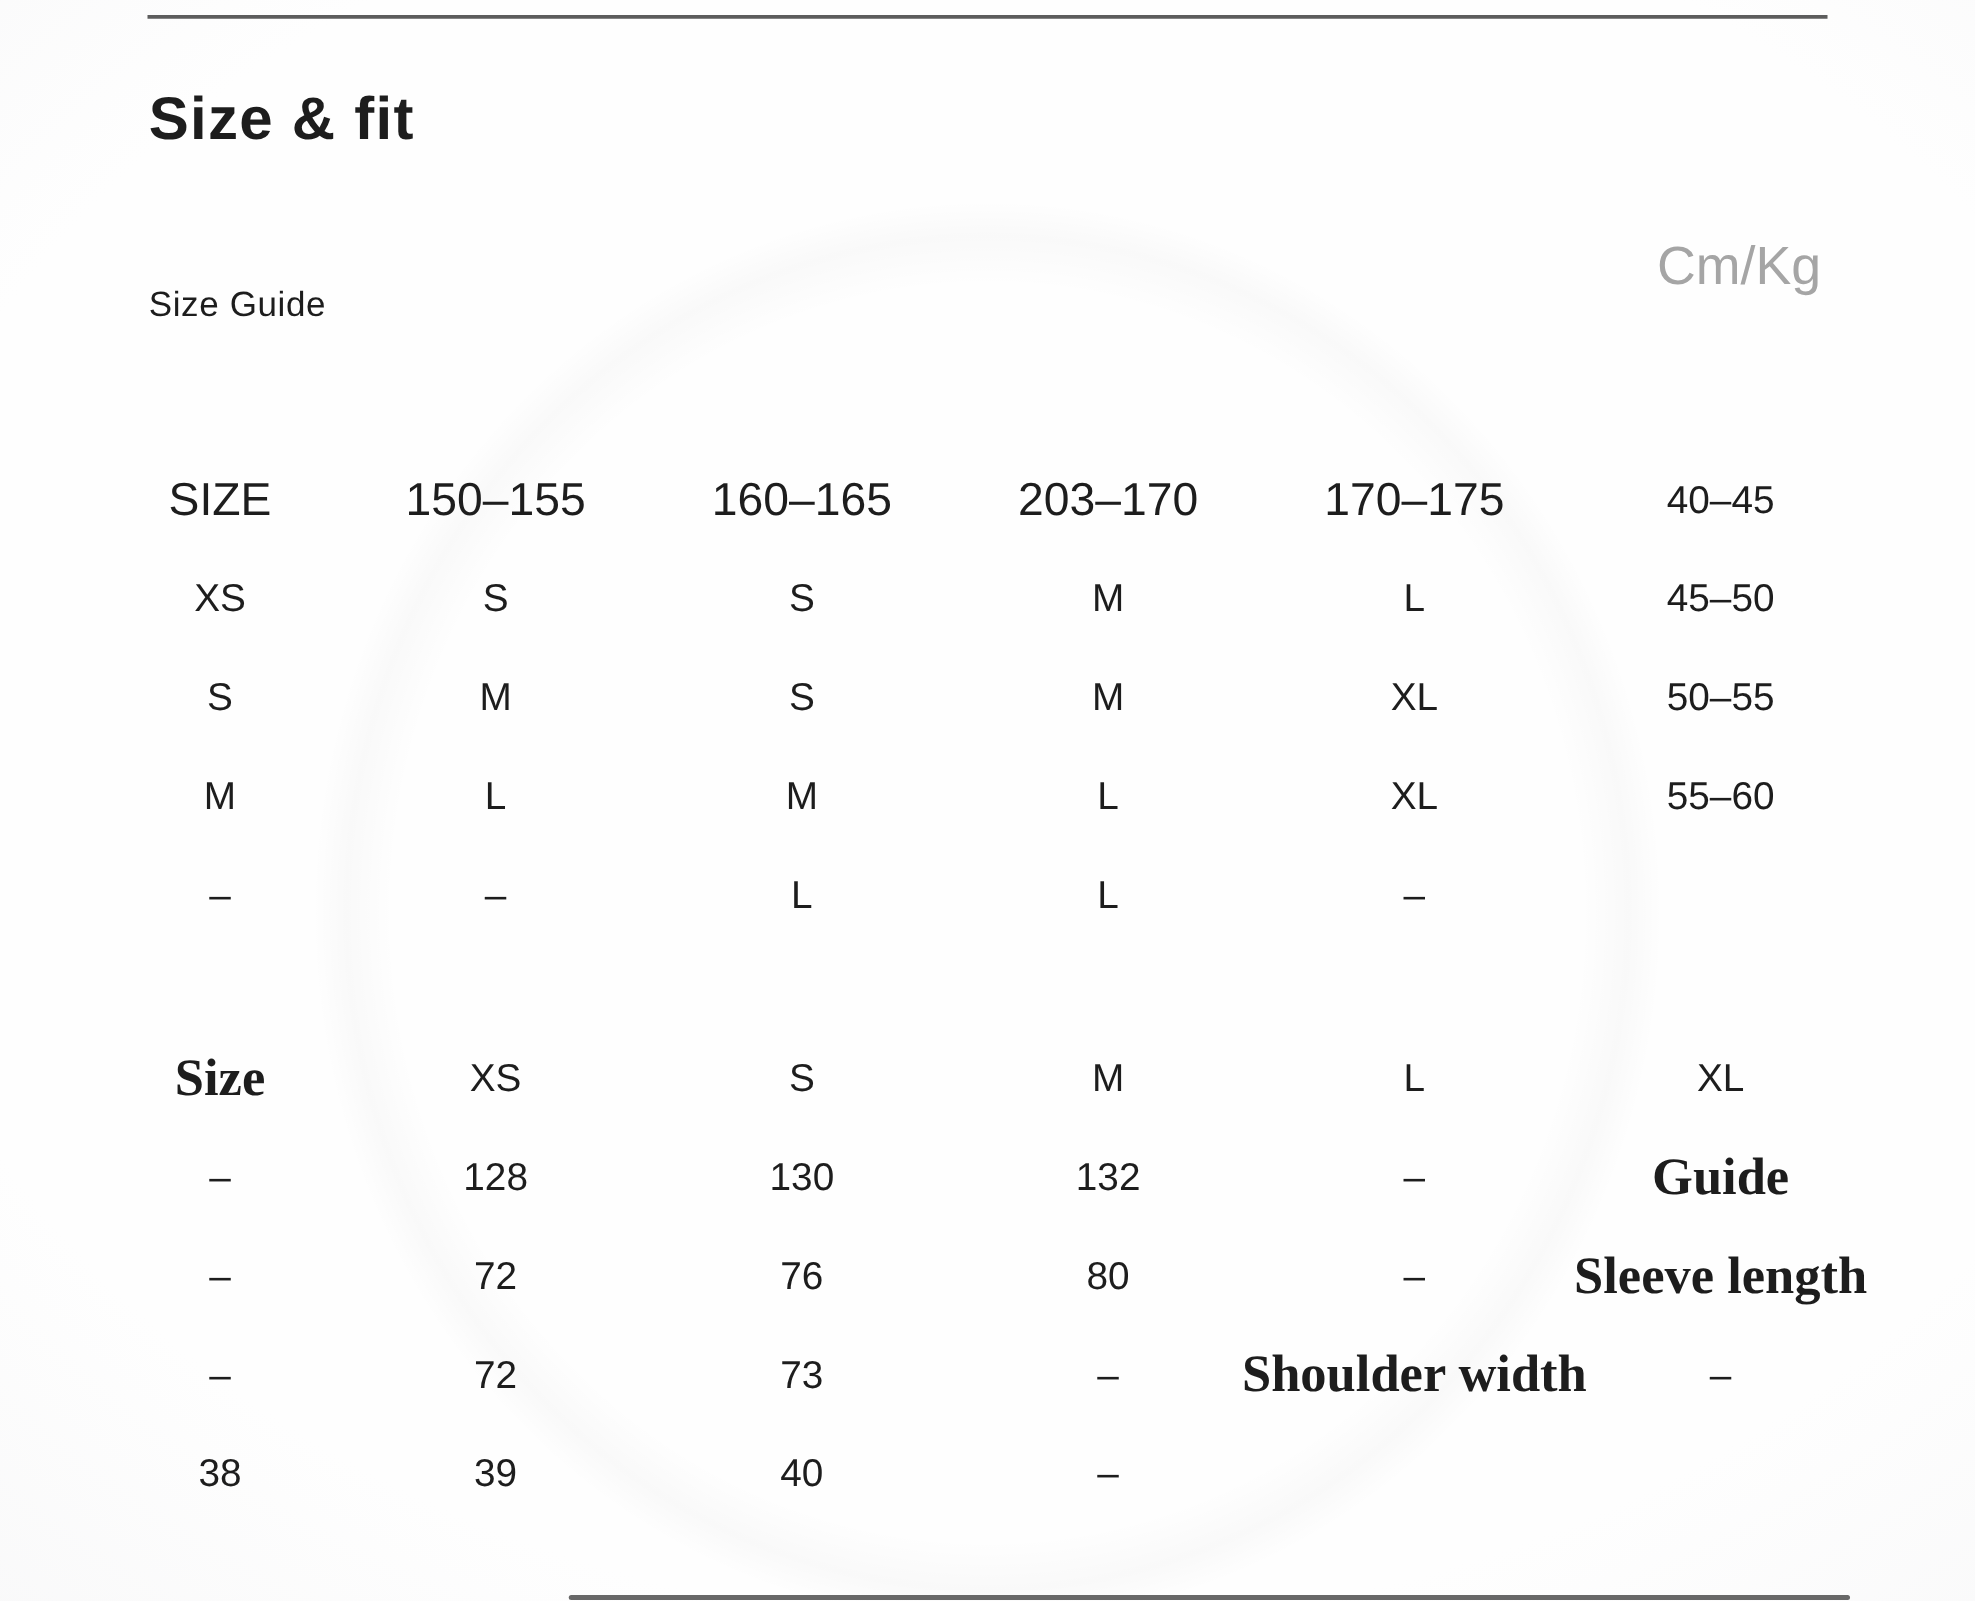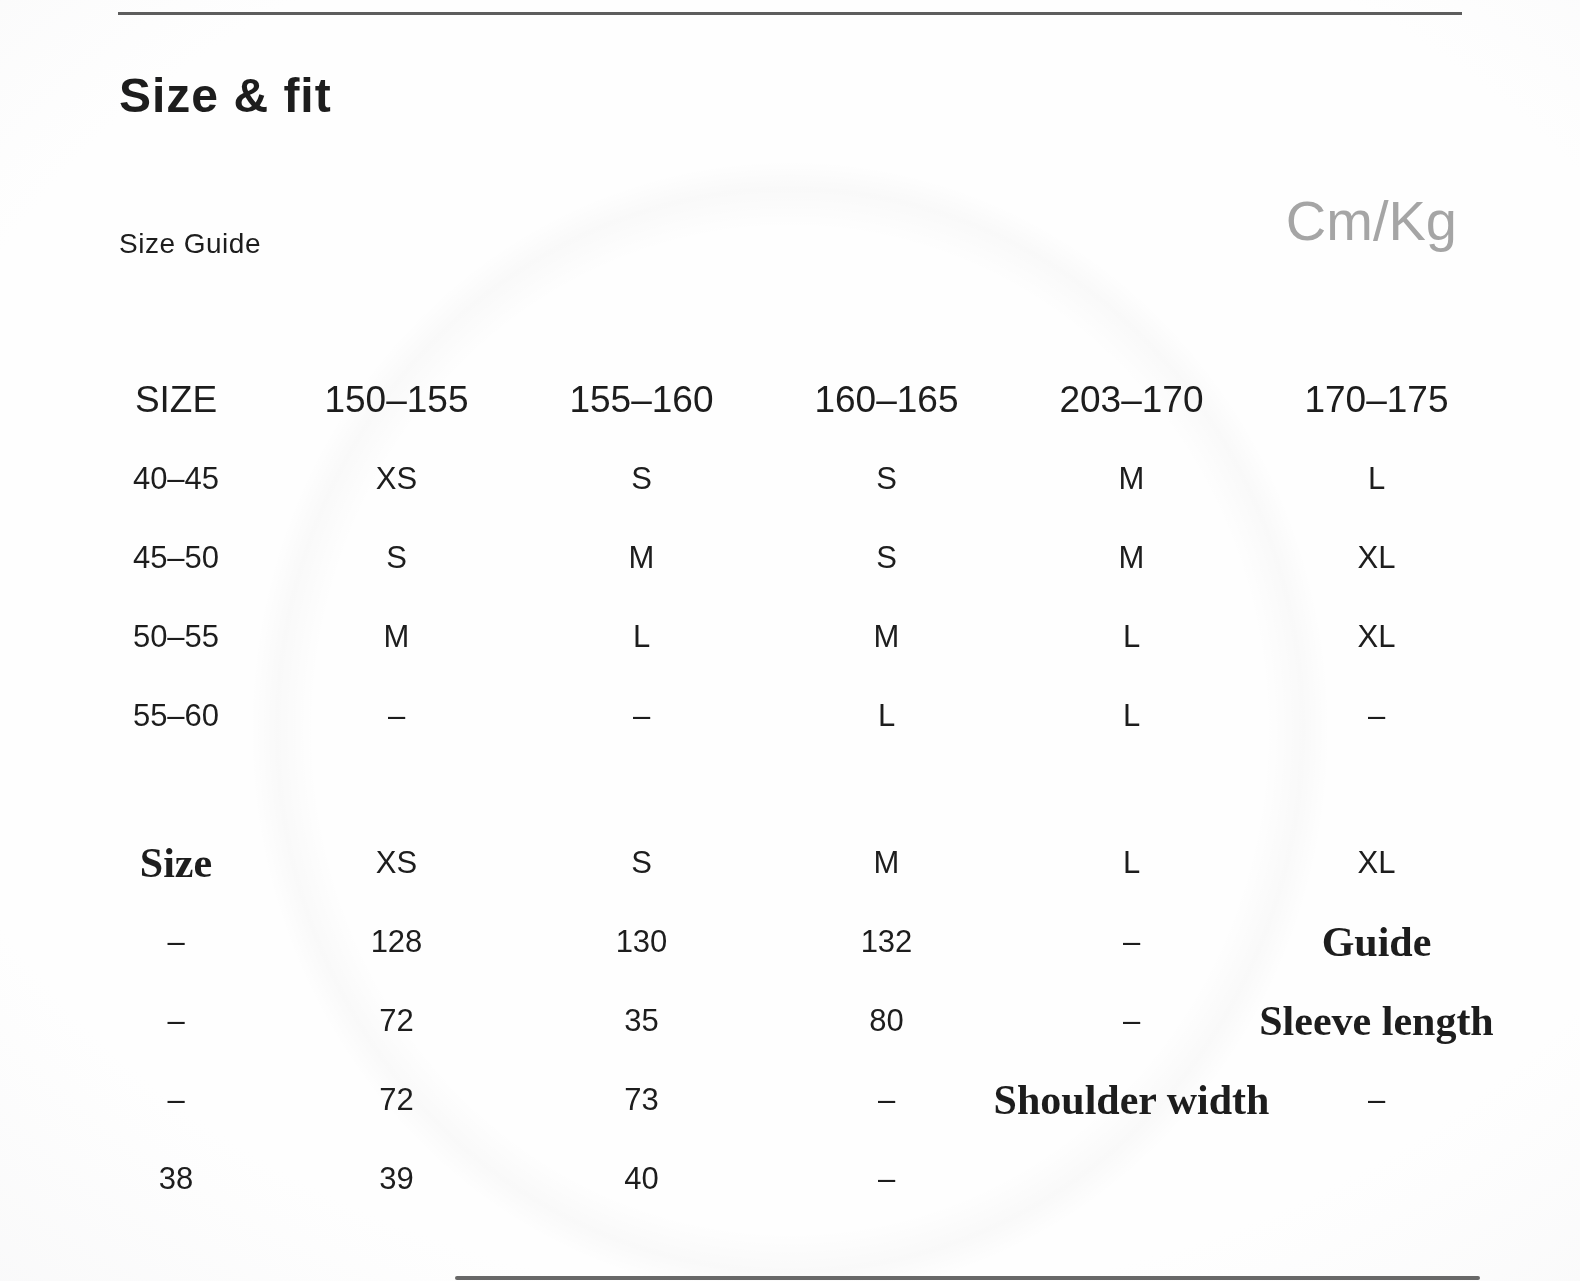--- a/index.html
+++ b/index.html
@@ -26,21 +26,21 @@
   .page-title{
     position:absolute;left:119px;top:70px;
     font-size:48px;font-weight:600;letter-spacing:1px;line-height:1.1;
   }
   .section-title{
     position:absolute;left:119px;top:229px;
     font-size:28px;font-weight:400;letter-spacing:0.5px;line-height:1.1;
   }
   .unit-label{
     position:absolute;right:123px;top:190px;
-    font-size:56px;font-weight:400;color:var(--text-muted,#a5a5a5);line-height:1.1;
+    font-size:43px;font-weight:400;color:var(--text-muted,#a5a5a5);line-height:1.1;
   }
   .grid{
     position:absolute;left:78px;
     display:grid;
     grid-template-columns:196px repeat(5,245px);
   }
   .grid-1{top:360px;}
   .grid-2{top:823px;}
   .cell{
     height:79px;
@@ -69,21 +69,20 @@
 
   <div class="page-title">Size &amp; fit</div>
 
   <div class="section-title">Size Guide</div>
 
   <div class="unit-label">Cm/Kg</div>
 
   <div class="grid grid-1">
     <div class="cell hdr">SIZE</div>
     <div class="cell hdr">150–155</div>
-    <div class="cell hdr">155–160</div>
     <div class="cell hdr">160–165</div>
     <div class="cell hdr">203–170</div>
     <div class="cell hdr">170–175</div>
 
     <div class="cell">40–45</div>
     <div class="cell">XS</div>
     <div class="cell">S</div>
     <div class="cell">S</div>
     <div class="cell">M</div>
     <div class="cell">L</div>
@@ -120,21 +119,21 @@
 
     <div class="cell">–</div>
     <div class="cell">128</div>
     <div class="cell">130</div>
     <div class="cell">132</div>
     <div class="cell">–</div>
 
     <div class="cell serif-label">Guide</div>
     <div class="cell">–</div>
     <div class="cell">72</div>
-    <div class="cell">35</div>
+    <div class="cell">76</div>
     <div class="cell">80</div>
     <div class="cell">–</div>
 
     <div class="cell serif-label">Sleeve length</div>
     <div class="cell">–</div>
     <div class="cell">72</div>
     <div class="cell">73</div>
     <div class="cell">–</div>
 
     <div class="cell serif-label">Shoulder width</div>

